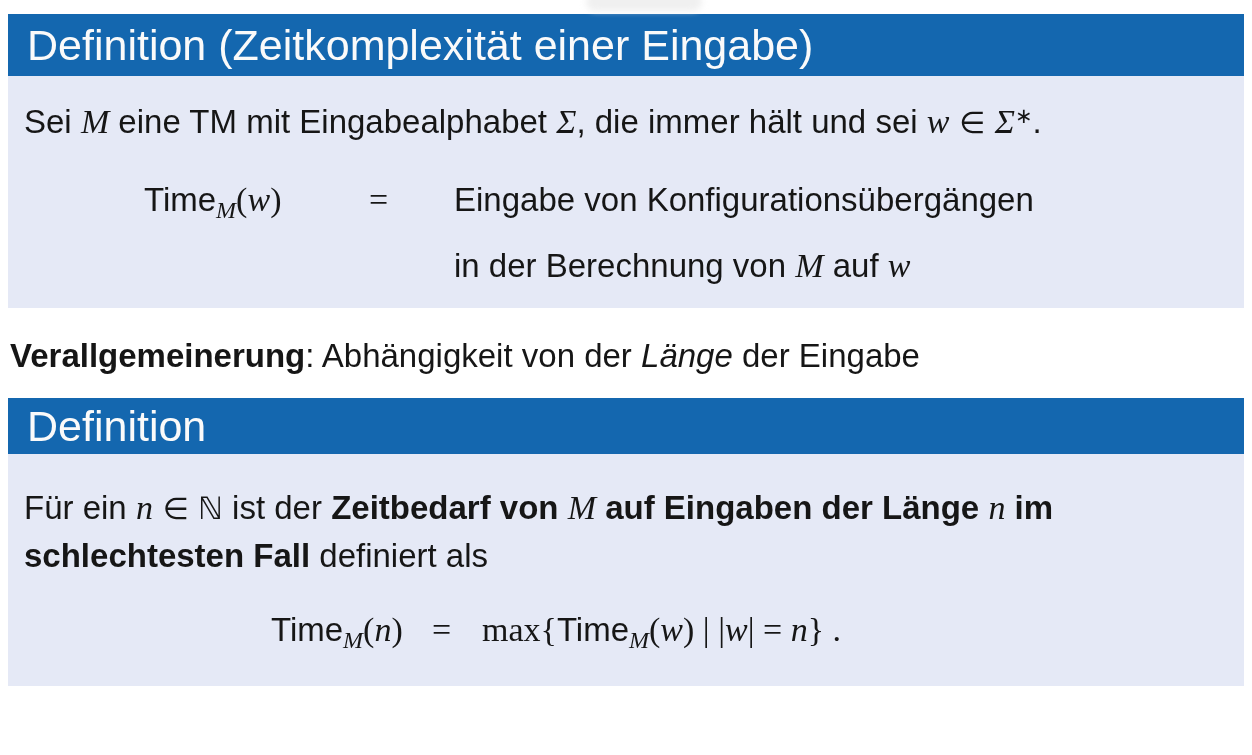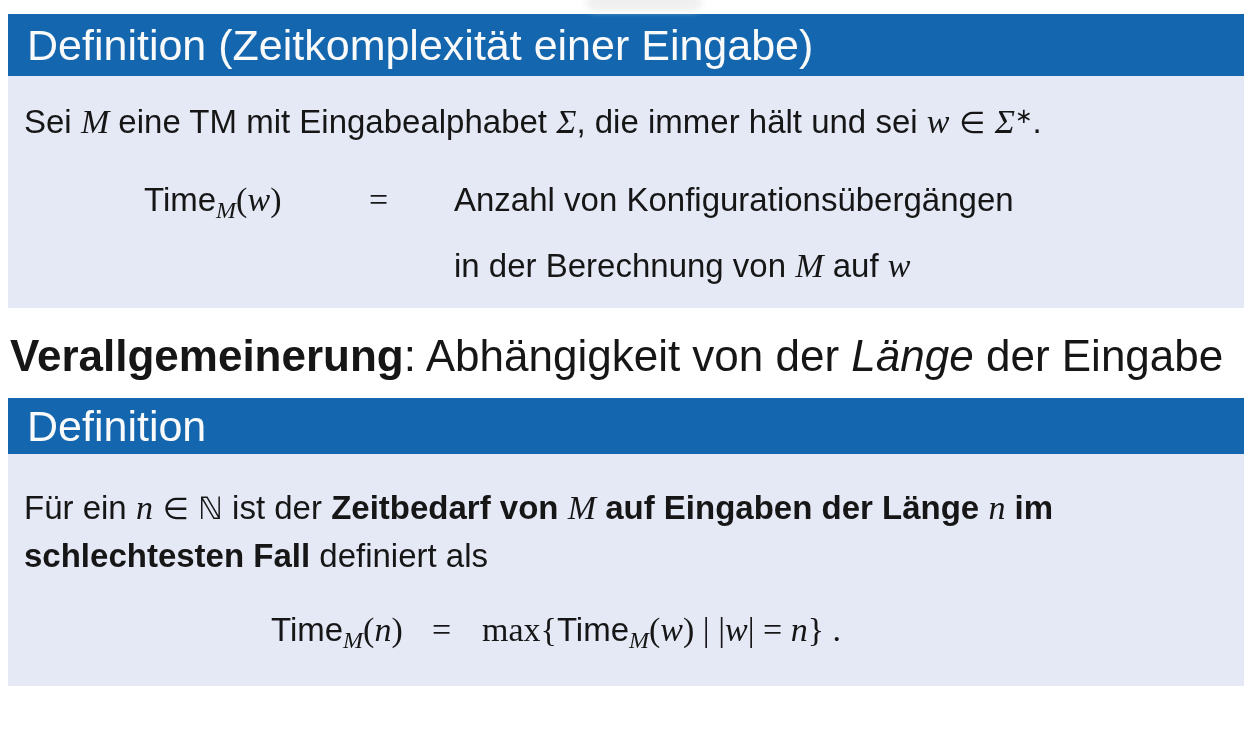--- a/index.html
+++ b/index.html
@@ -35,21 +35,21 @@
     box-sizing:border-box;
     padding:0 16px;
     font-size:33px;
     line-height:47px;
   }
   .block1 .block-body { height:232px; padding-top:17px; }
   .block2 .block-body { height:232px; padding-top:30px; }
   p { margin:0; }
   .between {
     margin:24px 8px 0 10px;
-    font-size:44px;
+    font-size:33px;
     line-height:47px;
   }
   .b  { font-weight:bold; }
   .it { font-style:italic; }
   .mi { font-family:"Liberation Serif","DejaVu Serif",serif; font-style:italic; font-size:34px; }
   .mr { font-family:"Liberation Serif","DejaVu Serif",serif; font-size:34px; }
   .sym { font-family:"DejaVu Sans",sans-serif; font-size:30px; }
   .bb  { font-family:"DejaVu Sans",sans-serif; font-size:31px; }
   .msub {
     font-family:"Liberation Serif","DejaVu Serif",serif;
@@ -70,21 +70,21 @@
   <section class="block block1">
     <header class="block-title">
       <span>Definition (Zeitkomplexität einer Eingabe)</span>
     </header>
     <div class="block-body">
       <p class="line"><span>Sei </span><span class="mi">M</span><span> eine TM mit Eingabealphabet </span><span class="mi">Σ</span><span>, die immer hält und sei </span><span class="mi">w</span><span class="sym"> ∈ </span><span class="mi">Σ</span><span class="msup">∗</span><span>.</span></p>
 
       <div class="formula f1">
         <div><span>Time</span><span class="msub">M</span><span class="mr">(</span><span class="mi">w</span><span class="mr">)</span></div>
         <div class="mr">=</div>
-        <div>Anzahl von Konfigurationsübergängen</div>
+        <div>Eingabe von Konfigurationsübergängen</div>
         <div class="rhs2"><span>in der Berechnung von </span><span class="mi">M</span><span> auf </span><span class="mi">w</span></div>
       </div>
     </div>
   </section>
 
   <p class="between"><span class="b">Verallgemeinerung</span><span>: Abhängigkeit von der </span><span class="it">Länge</span><span> der Eingabe</span></p>
 
   <section class="block block2">
     <header class="block-title">
       <span>Definition</span>

